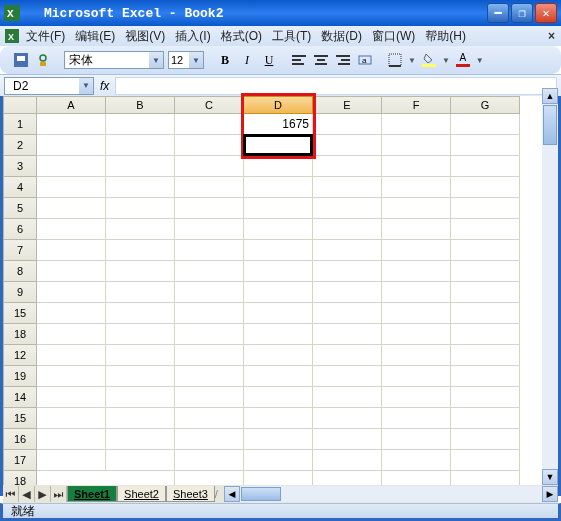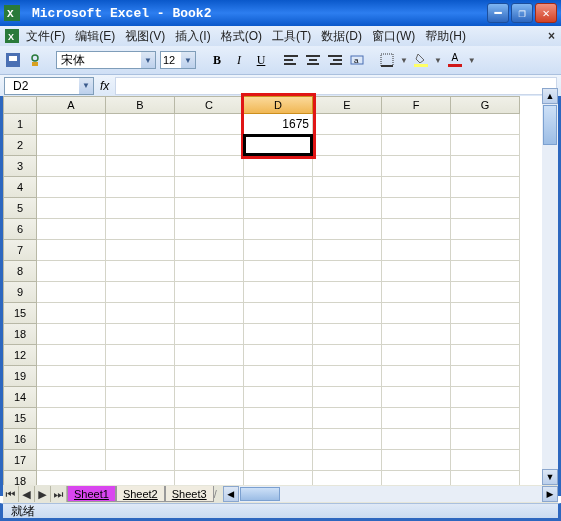--- a/index.html
+++ b/index.html
@@ -18,21 +18,21 @@
     background: linear-gradient(to bottom, #0a58ca, #2d7ef0, #0a58ca);
     color: #fff;
     display: flex;
     align-items: center;
     padding: 0 4px;
     font-weight: bold;
     font-family: "Courier New", monospace;
     font-size: 13px;
   }
   .titlebar .excel-icon svg { display: block; }
-  .titlebar .title { margin-left: 12px; flex: 1; }
+  .titlebar .title { margin-left: 24px; flex: 1; }
   .titlebar .winbtns { display: flex; gap: 2px; }
   .titlebar .winbtn {
     width: 22px; height: 20px;
     background: linear-gradient(to bottom,#7fb6f2,#2d67bf);
     border: 1px solid #1c4e9b;
     border-radius: 3px;
     color: #fff;
     display: flex; align-items: center; justify-content: center;
     font-size: 12px;
   }
@@ -50,23 +50,24 @@
   .menubar .excel-small { width:16px; height:16px; margin-right:6px; display:flex;align-items:center;justify-content:center;}
   .menubar .menuitem { margin-right: 10px; }
   .menubar .spacer { flex:1; }
   .menubar .doc-close { margin-right:6px; font-weight:bold;color:#333;}
   
   .toolbars {
     background: linear-gradient(to bottom, #e6effb, #cfdff5);
     height: 28px;
     display: flex;
     align-items: center;
-    padding: 0 4px;
+    padding: 0 12px;
     gap: 4px;
     font-size: 12px;
+    border-radius: 9px;
   }
   .tb-btn {
     width: 18px; height: 18px;
     display:flex;align-items:center;justify-content:center;
     border-radius:2px;
   }
   .tb-sep { width:4px; height:20px; }
   .font-combo {
     width: 100px;
     height: 18px;
@@ -128,21 +129,21 @@
     position:absolute;
     bottom:18px; left:3px; right:3px;
     height:18px;
     background:#e6e6da;
     display:flex;
     align-items:center;
     font-size:11px;
   }
   .navbtn { width:16px;height:16px; display:flex;align-items:center;justify-content:center; border-right:1px solid #b8b8a6; color:#333;}
   .sheettab { height:16px; padding:0 6px; border:1px solid #999; border-top:none; background:#f0ece0; text-decoration:underline; display:flex;align-items:center;}
-  .sheettab.active { background:#d946ef; font-weight:normal;}
+  .sheettab.active { background:#15803d; font-weight:bold;}
   .hscroll { flex:1; height:16px; background:#eee; margin-left:6px; display:flex;align-items:center;}
   .hscroll .btn{width:16px;height:16px;background:linear-gradient(#dde7f5,#bcd0ec);border:1px solid #8aa6cd;display:flex;align-items:center;justify-content:center;font-size:9px;}
   .hscroll .track{flex:1;height:16px;background:#e8eef7;}
   .hscroll .thumb{width:40px;height:14px;background:linear-gradient(#cde0f7,#9cbde5);border:1px solid #7ba0d0;margin:1px;}
   
   .vscroll { position:absolute; right:3px; top:88px; bottom:36px; width:16px; background:#e8eef7;}
   .vscroll .btn{height:16px;background:linear-gradient(#dde7f5,#bcd0ec);border:1px solid #8aa6cd;display:flex;align-items:center;justify-content:center;font-size:9px;}
   .vscroll .thumb{width:14px;height:40px;background:linear-gradient(#cde0f7,#9cbde5);border:1px solid #7ba0d0;margin:1px;}
   
   .statusbar {

